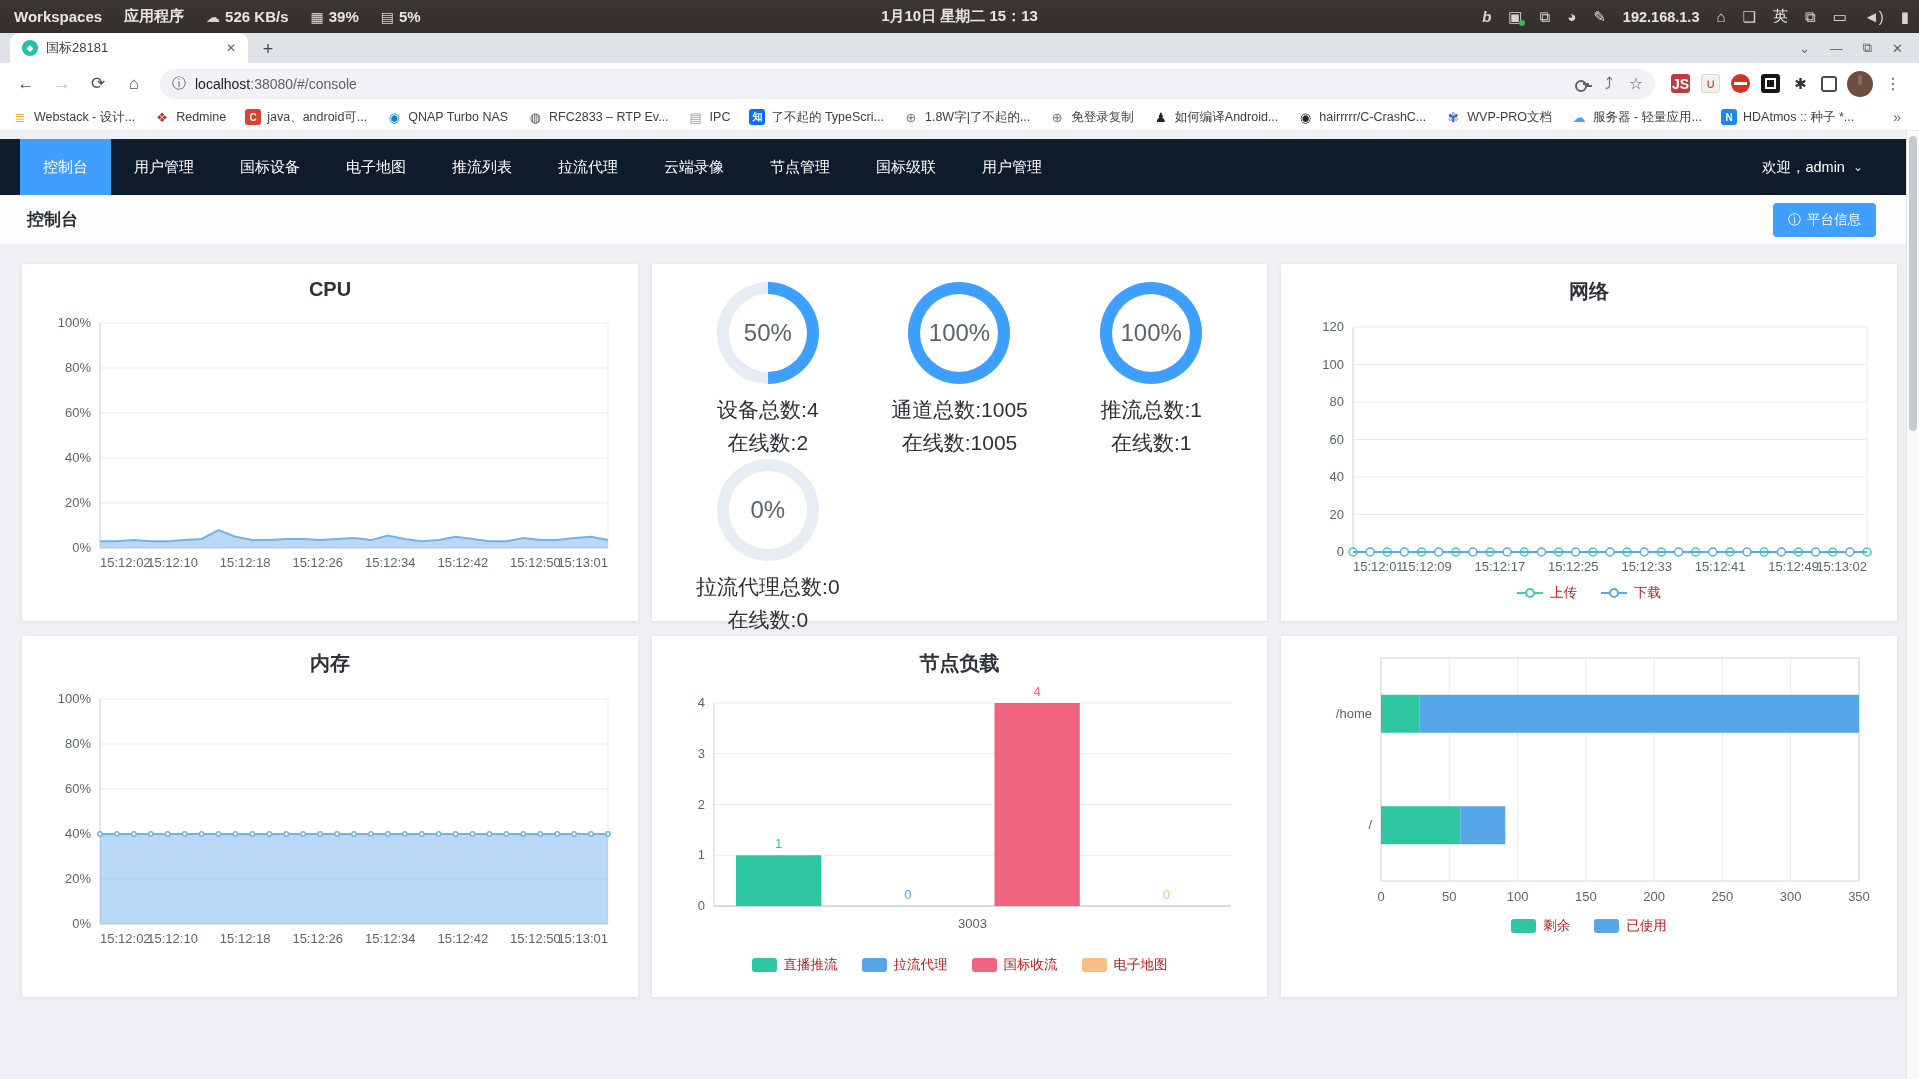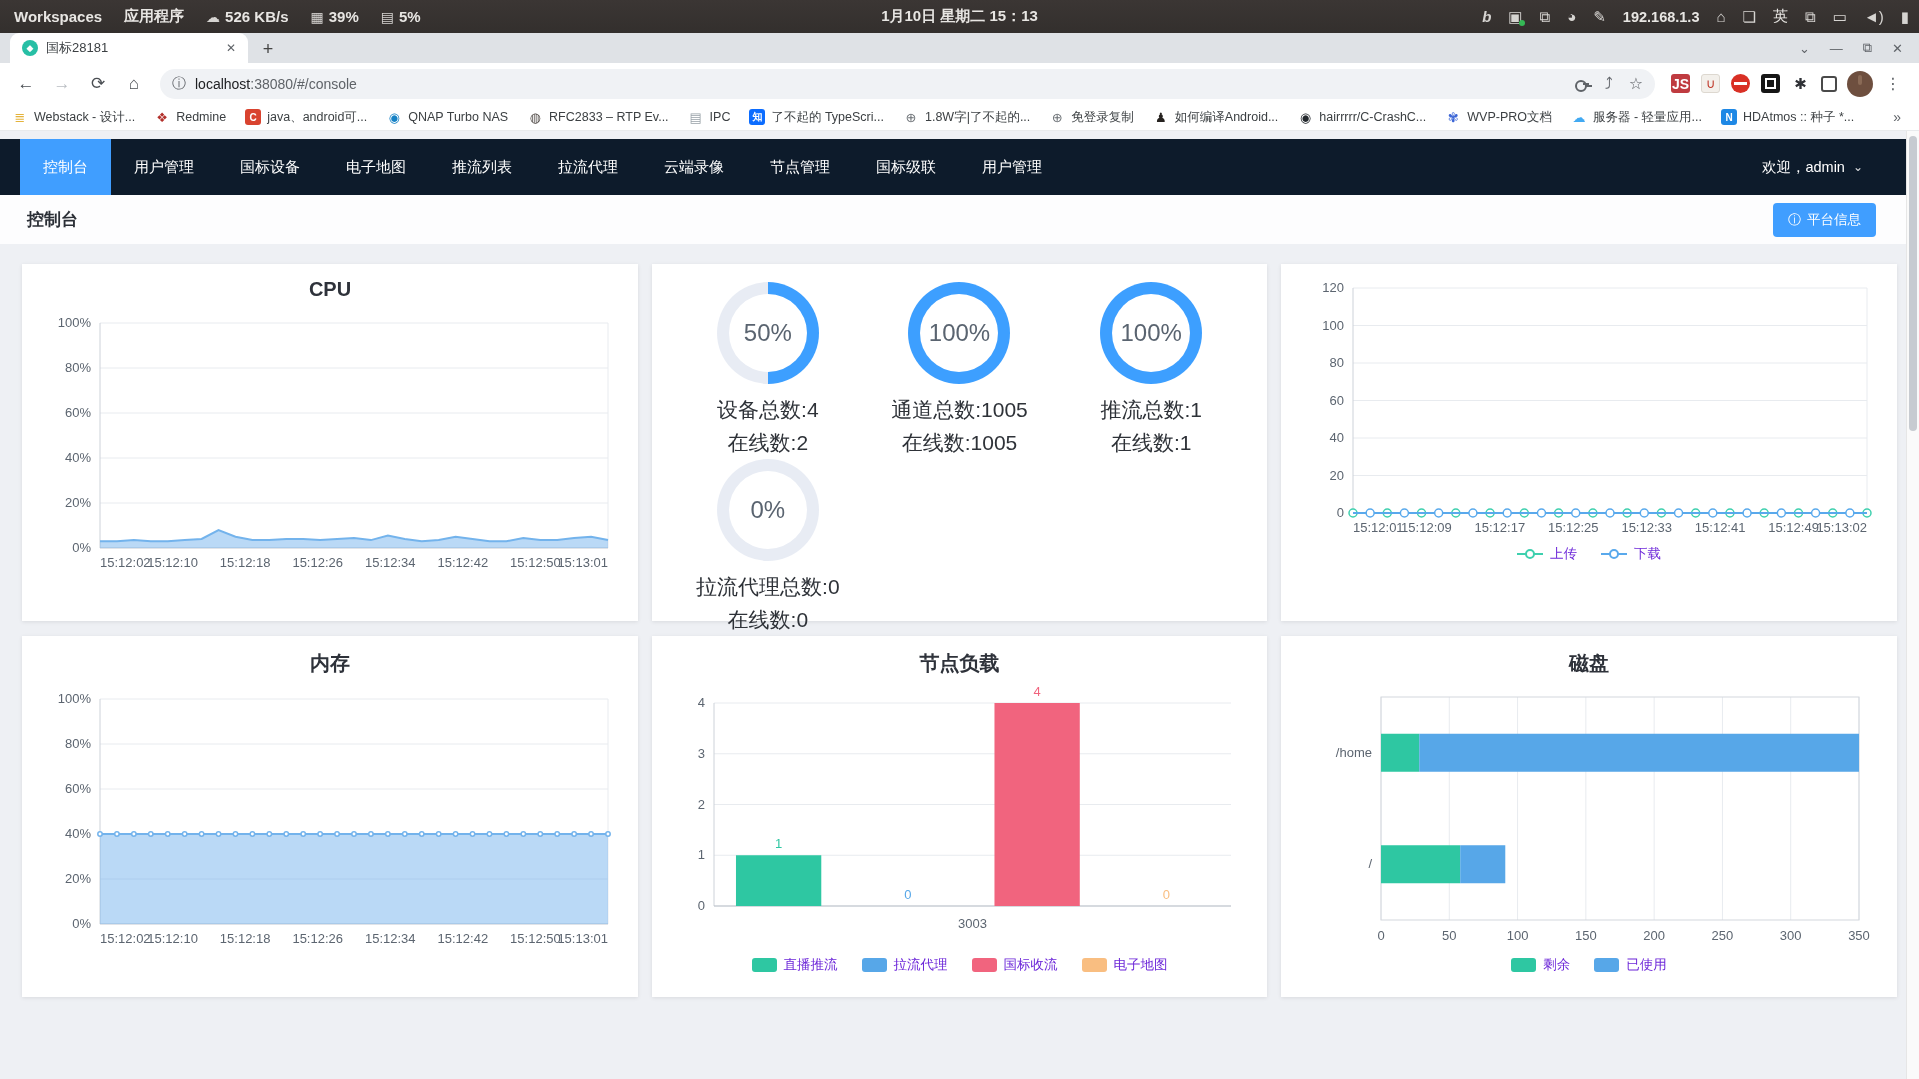--- a/index.html
+++ b/index.html
@@ -70,21 +70,21 @@
   .btn-info .i{font-size:13px;}
   .dash{padding:20px 22px;background:#eef0f4;display:grid;grid-template-columns:1fr 1fr 1fr;grid-template-rows:357px 361px;gap:15px 14px;height:835px;}
   .panel{background:#fff;box-shadow:0 1px 4px rgba(0,0,0,.09);padding:12px 20px 8px;display:flex;flex-direction:column;}
   .panel h2{text-align:center;font-size:20px;color:#2e323a;margin:2px 0 10px;font-weight:bold;}
   .chart{height:265px;width:100%;}
   .legend{display:flex;justify-content:center;align-items:center;gap:24px;margin-top:4px;font-size:13.5px;color:#4a4f57;}
   .lg-item{display:flex;align-items:center;gap:7px;}
   .lg-rect{width:25px;height:14px;border-radius:3px;display:inline-block;}
   .lg-line{display:inline-block;width:26px;height:2px;background:currentColor;position:relative;}
   .lg-line::after{content:'';position:absolute;left:8px;top:-4px;width:6px;height:6px;border:2px solid currentColor;border-radius:50%;background:#fff;}
-  .lg-label{color:#6d28d9;}
+  .lg-label{color:#b91c1c;}
 
   
   .rings{flex:1;display:grid;grid-template-columns:1fr 1fr 1fr;grid-template-rows:1fr 1fr;padding-top:6px;}
   .ring-cell{display:flex;flex-direction:column;align-items:center;}
   .ring{width:102px;height:102px;border-radius:50%;display:flex;align-items:center;justify-content:center;}
   .ring-inner{width:78px;height:78px;border-radius:50%;background:#fff;display:flex;align-items:center;justify-content:center;font-size:24px;color:#5a6470;}
   .ring-lines{margin-top:10px;text-align:center;font-size:21px;color:#2e3238;line-height:1.55;}
 
   
   .pg-scroll{position:absolute;right:0;top:131px;bottom:0;width:13px;background:#fafafa;border-left:1px solid #e6e6e6;}
@@ -324,20 +324,21 @@
             </div>
           <div class="ring-lines">
               <div>拉流代理总数:0</div>
               <div>在线数:0</div>
             </div>
         </div>
       </div>
     </div>
 
     <div class="panel">
+      <h2>网络</h2>
       <div class="chart"><svg width="576" height="265" viewBox="0 0 576 265">
             <line x1="52" y1="237" x2="566" y2="237" stroke="#E8EBEF" stroke-width="1"></line>
             <text x="43" y="241" text-anchor="end" font-size="13" fill="#5c6570">0</text>
             <line x1="52" y1="199.5" x2="566" y2="199.5" stroke="#E8EBEF" stroke-width="1"></line>
             <text x="43" y="203.5" text-anchor="end" font-size="13" fill="#5c6570">20</text>
             <line x1="52" y1="162" x2="566" y2="162" stroke="#E8EBEF" stroke-width="1"></line>
             <text x="43" y="166" text-anchor="end" font-size="13" fill="#5c6570">40</text>
             <line x1="52" y1="124.5" x2="566" y2="124.5" stroke="#E8EBEF" stroke-width="1"></line>
             <text x="43" y="128.5" text-anchor="end" font-size="13" fill="#5c6570">60</text>
             <line x1="52" y1="87" x2="566" y2="87" stroke="#E8EBEF" stroke-width="1"></line>
@@ -502,21 +503,20 @@
             <span class="lg-label">国标收流</span>
           </span>
         <span class="lg-item">
             <span class="lg-rect" style="background: rgb(249, 190, 129);"></span>
             <span class="lg-label">电子地图</span>
           </span>
       </div>
     </div>
 
     <div class="panel">
-      <h2>磁盘</h2>
       <div class="chart"><svg width="576" height="265" viewBox="0 0 576 265">
             <line x1="80" y1="10" x2="80" y2="233" stroke="#E8EBEF"></line>
             <text x="80" y="253" text-anchor="middle" font-size="13" fill="#5c6570">0</text>
             <line x1="148.28571428571428" y1="10" x2="148.28571428571428" y2="233" stroke="#E8EBEF"></line>
             <text x="148.28571428571428" y="253" text-anchor="middle" font-size="13" fill="#5c6570">50</text>
             <line x1="216.57142857142856" y1="10" x2="216.57142857142856" y2="233" stroke="#E8EBEF"></line>
             <text x="216.57142857142856" y="253" text-anchor="middle" font-size="13" fill="#5c6570">100</text>
             <line x1="284.85714285714283" y1="10" x2="284.85714285714283" y2="233" stroke="#E8EBEF"></line>
             <text x="284.85714285714283" y="253" text-anchor="middle" font-size="13" fill="#5c6570">150</text>
             <line x1="353.1428571428571" y1="10" x2="353.1428571428571" y2="233" stroke="#E8EBEF"></line>

